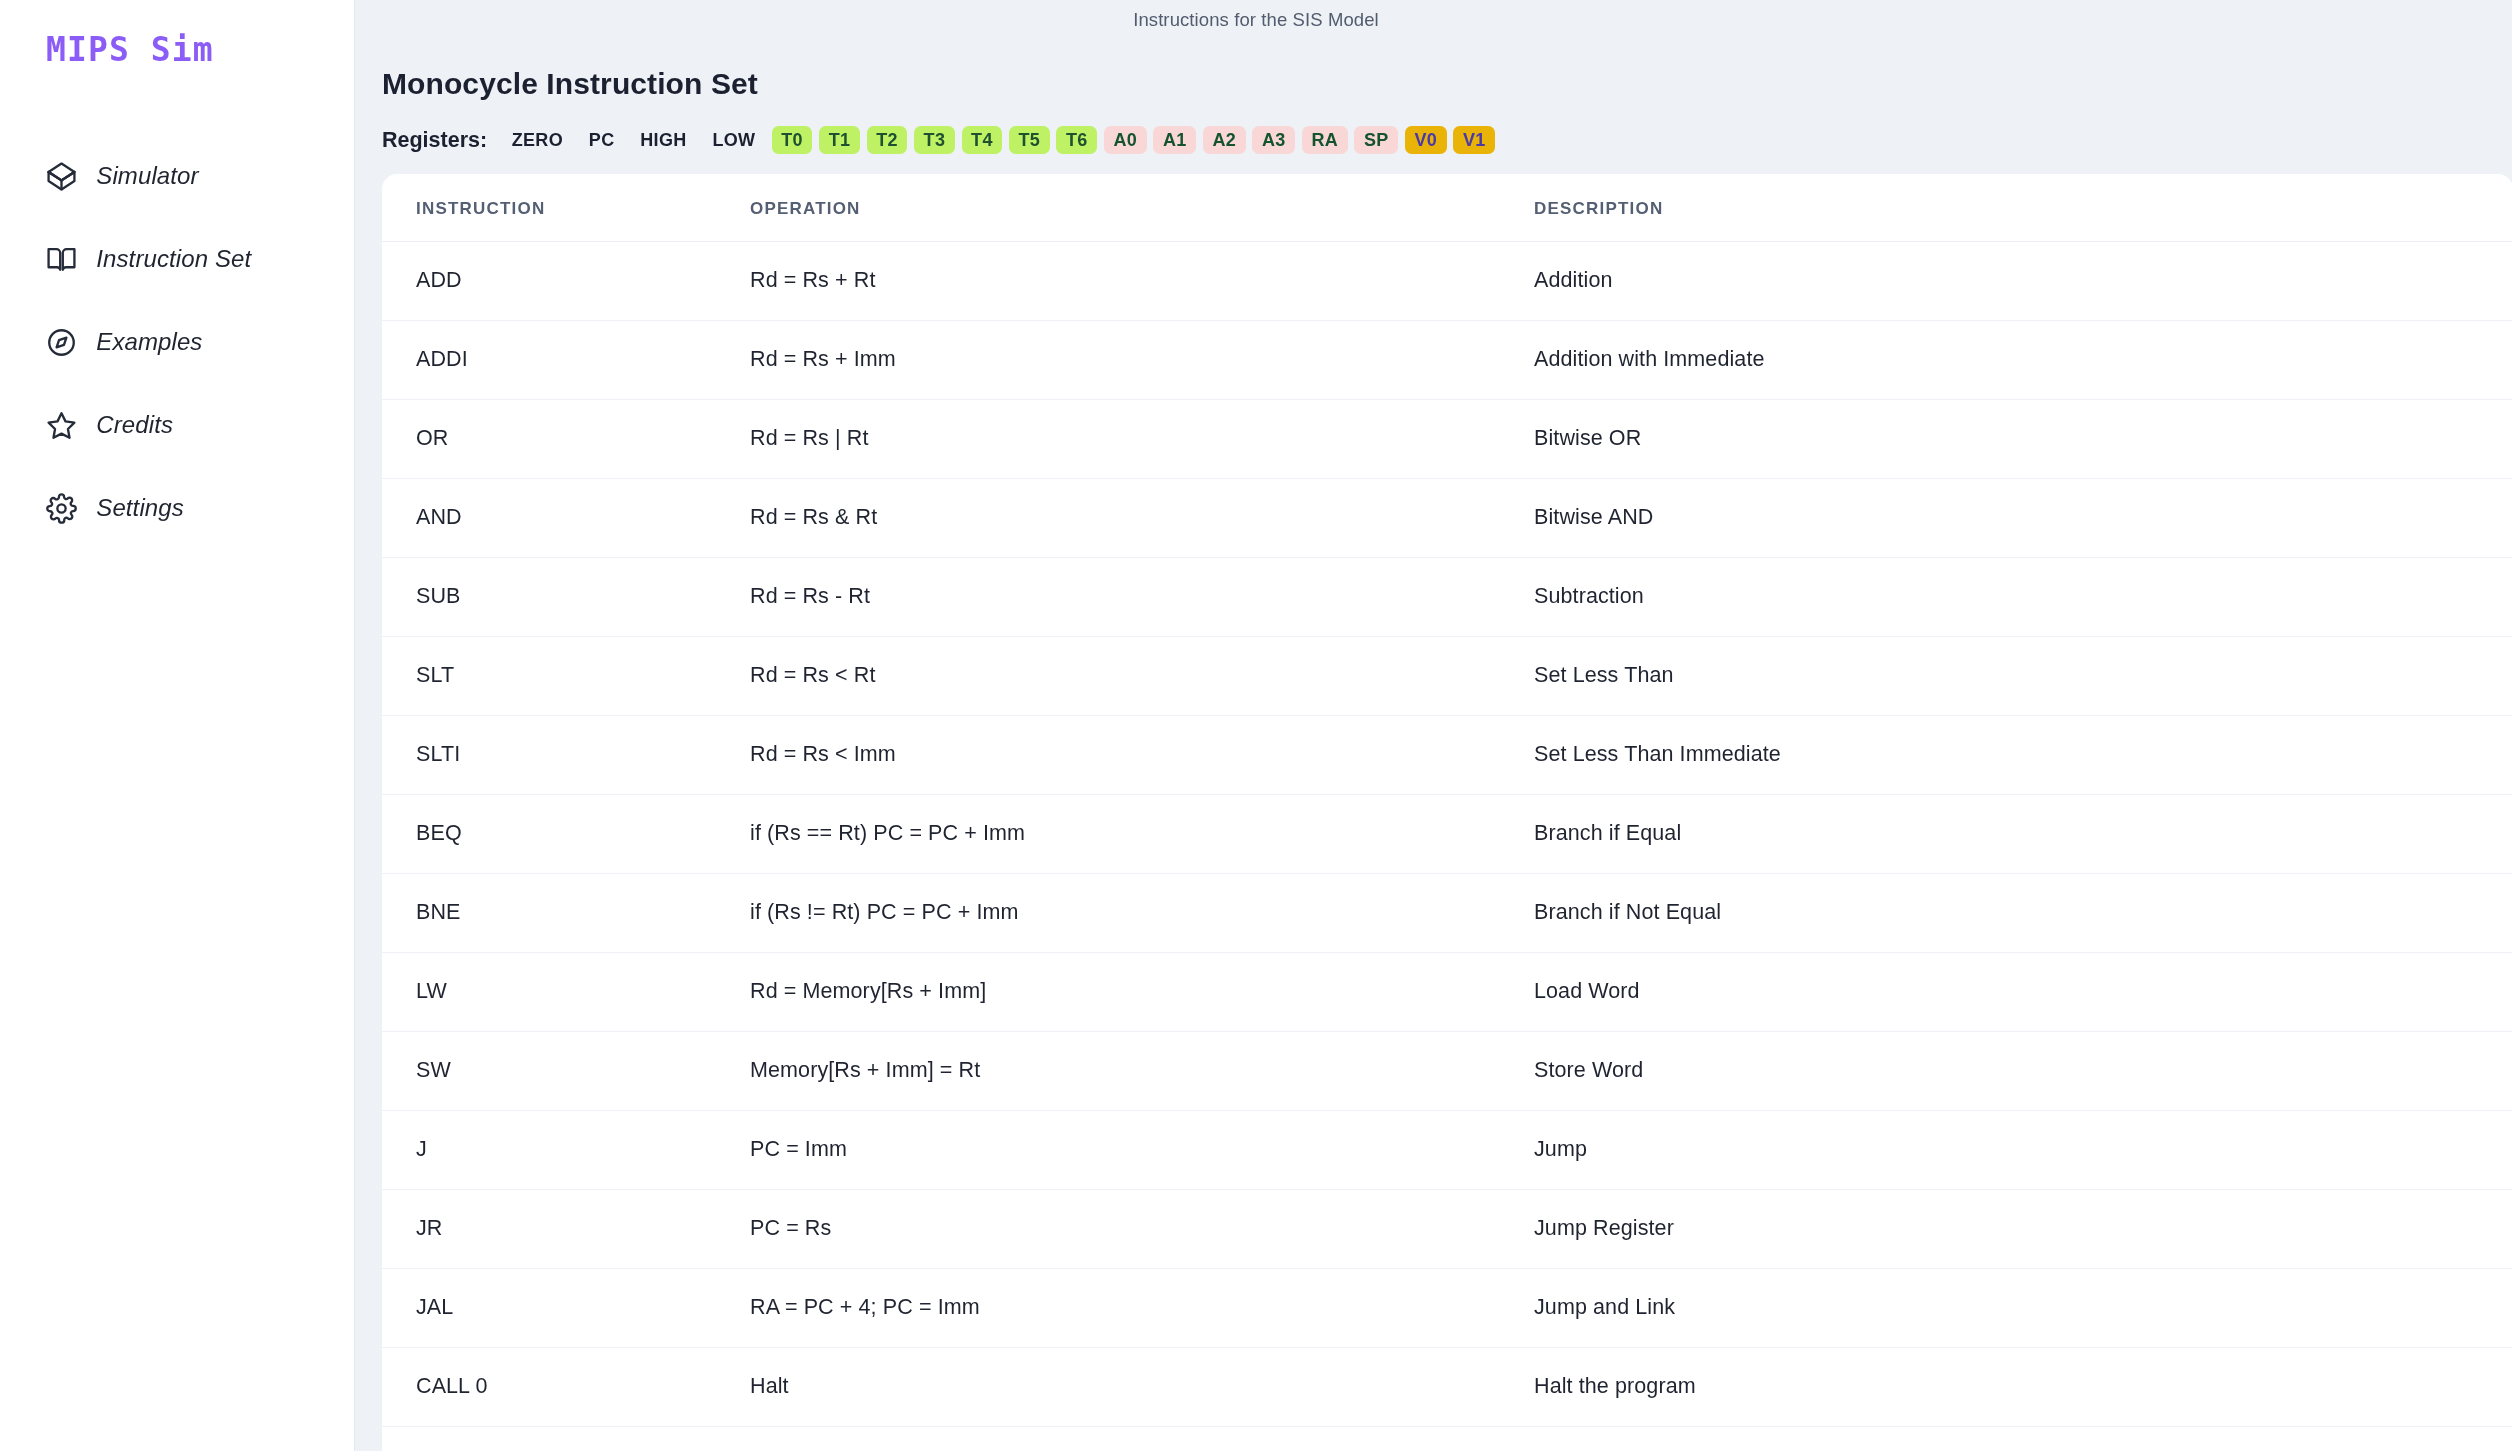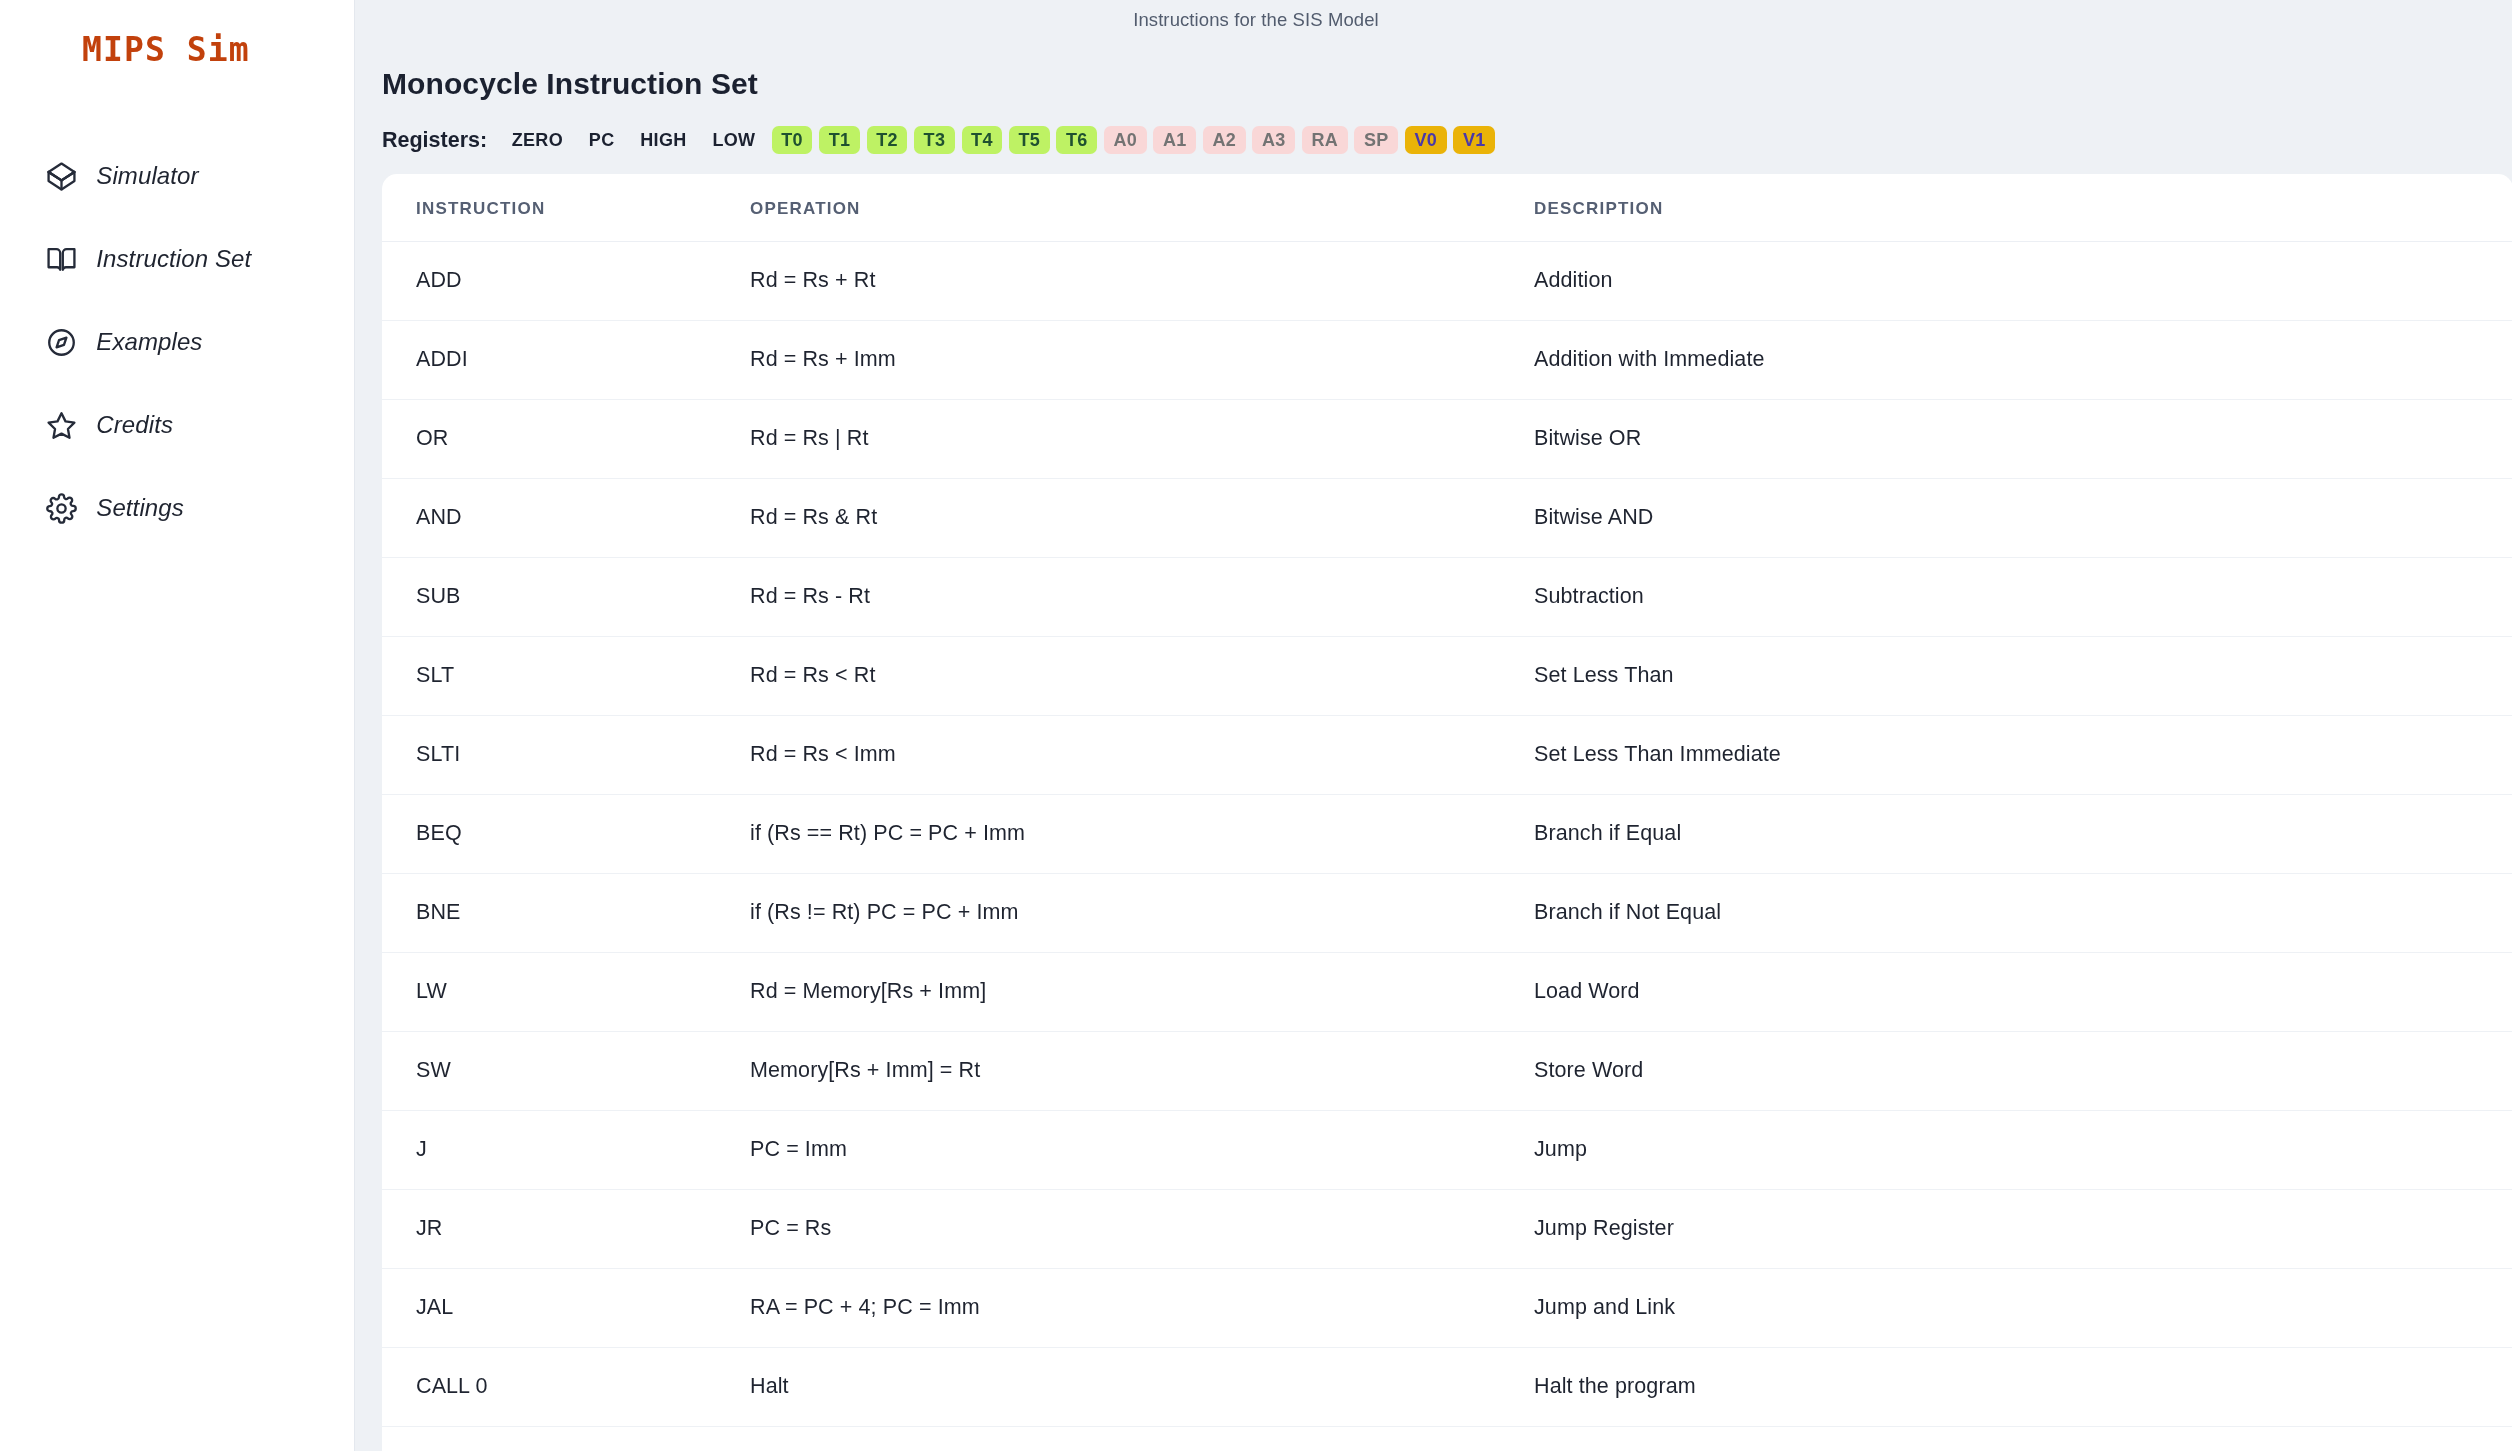--- a/index.html
+++ b/index.html
@@ -28,24 +28,23 @@
     background: #ffffff;
     border-right: 1.5px solid #e4e8ee;
     padding: 0;
     position: relative;
   }
   .brand {
     font-family: "DejaVu Sans Mono", "Liberation Mono", monospace;
     font-size: 33px;
     font-weight: 700;
     letter-spacing: 1.1px;
-    color: #c2410c;
+    color: #8b5cf6;
     padding: 30px 0 0 46px;
     line-height: 1.2;
-    margin-left: 36px;
   }
   .nav {
     margin-top: 65px;
     display: flex;
     flex-direction: column;
   }
   .nav-item {
     display: flex;
     align-items: center;
     gap: 19.3px;
@@ -120,21 +119,21 @@
     letter-spacing: 0.3px;
     padding: 5.2px 9.6px;
     border-radius: 6.7px;
     margin-right: 6.7px;
     white-space: nowrap;
     line-height: 1;
     display: inline-block;
   }
   .reg-plain  { background: transparent; color: #1b2130; }
   .reg-green  { background: #bef264; color: #1f5130; }
-  .reg-red    { background: #f9d7d7; color: #737373; text-align: center; }
+  .reg-red    { background: #f9d7d7; color: #14532d; text-align: center; }
   .reg-purple { background: #eab308; color: #4a39a8; }
 
   
   .table-card {
     margin: 19.3px 0 0 27px;
     width: 2131px;
     background: #ffffff;
     border-top-left-radius: 15px;
     border-top-right-radius: 15px;
     overflow: hidden;

